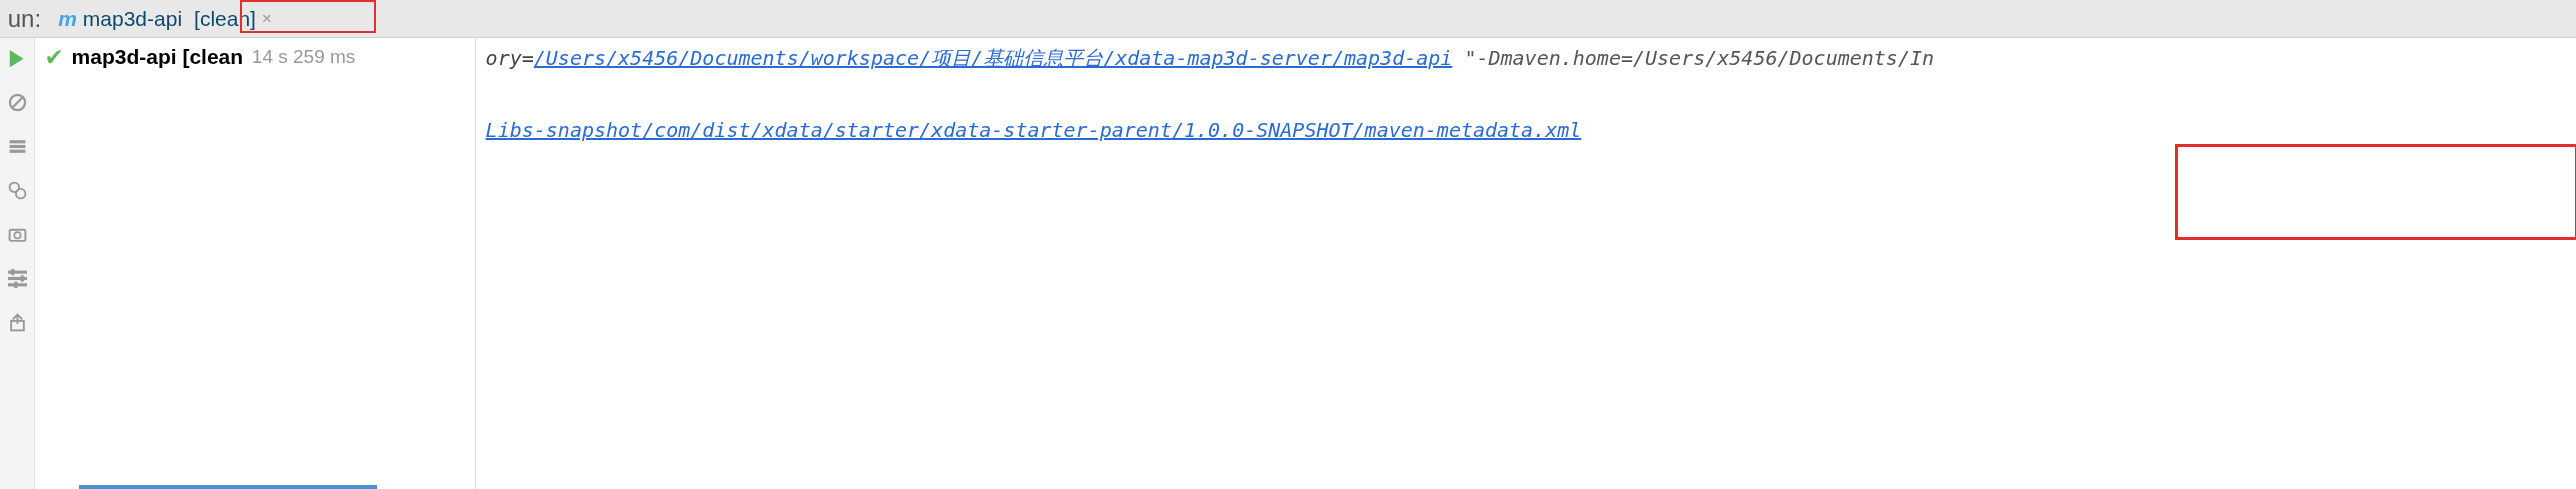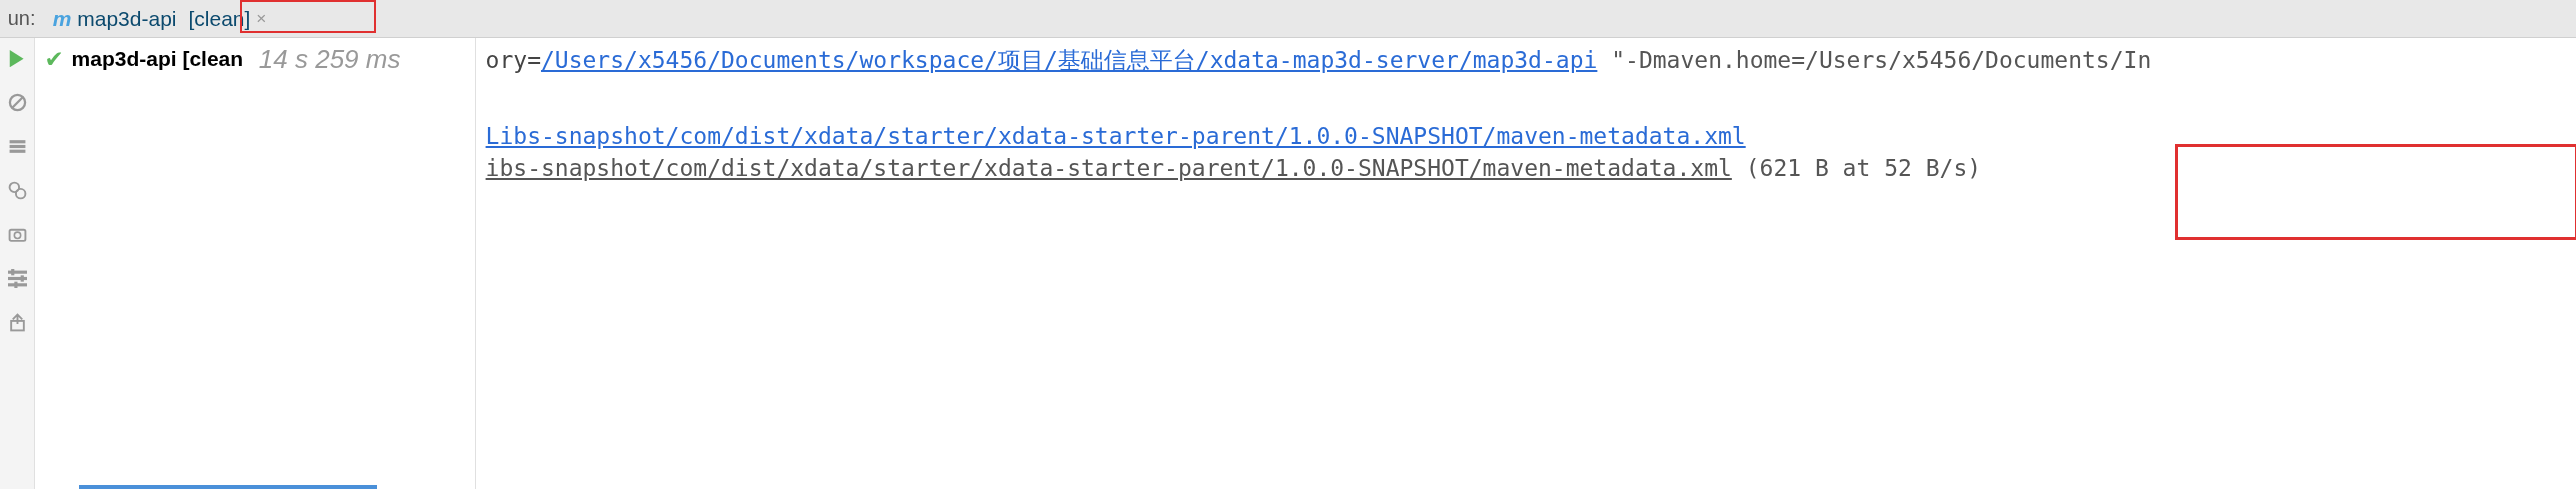--- a/index.html
+++ b/index.html
@@ -14,21 +14,21 @@
     .tab-bar {
       background: #e8e8e8;
       height: 38px;
       display: flex;
       align-items: center;
       padding-left: 7.7px;
       border-bottom: 1px solid #d0d0d0;
     }
     .run-label {
       color: #555;
-      font-size: 20px;
+      font-size: 24px;
       margin-right: 9.6px;
       text-align: center;
     }
     .tab {
       display: flex;
       align-items: center;
       padding: 3.8px 7.7px;
       position: relative;
     }
     .tab-icon {
@@ -93,31 +93,32 @@
       padding: 5.8px 9.6px;
     }
     .tree-row {
       display: flex;
       align-items: center;
       gap: 7.7px;
       white-space: nowrap;
     }
     .check-icon { color: #5cb85c; font-size: 23px; }
     .tree-label { font-weight: bold; font-size: 21px; }
-    .tree-time { color: #999; font-size: 26px; margin-left: 8px; font-style: italic; }
+    .tree-time { color: #999; font-size: 19px; margin-left: 1px; }
     .console {
       flex: 1;
       padding: 5.8px 9.6px;
       font-family: "Menlo", "Consolas", monospace;
-      font-size: 23px;
+      font-size: 20px;
       line-height: 1.4;
       white-space: nowrap;
       overflow: hidden;
       position: relative;
       color: #444;
+      font-style: italic;
     }
     .console-line {
       display: block;
     }
     .link {
       color: #2a6bd6;
       text-decoration: underline;
     }
     .gray-text {
       color: #555;
@@ -207,20 +208,17 @@
     </div>
   </div>
 
   <div class="console">
     <span class="console-line">
       <span>ory=</span><a class="link">/Users/x5456/Documents/workspace/项目/基础信息平台/xdata-map3d-server/map3d-api</a><span class="gray-text"> "-Dmaven.home=/Users/x5456/Documents/In</span>
     </span>
     <span class="console-line" style="margin-top:44px">
       <a class="link">Libs-snapshot/com/dist/xdata/starter/xdata-starter-parent/1.0.0-SNAPSHOT/maven-metadata.xml</a>
     </span>
-    <span class="console-line">
-      <span class="gray-text" style="text-decoration:underline">ibs-snapshot/com/dist/xdata/starter/xdata-starter-parent/1.0.0-SNAPSHOT/maven-metadata.xml</span><span class="gray-text"> (621 B at 52 B/s)</span>
-    </span>
 
     <div class="red-box red-box-1"></div>
   </div>
 </div>
 
 
 </body></html>

